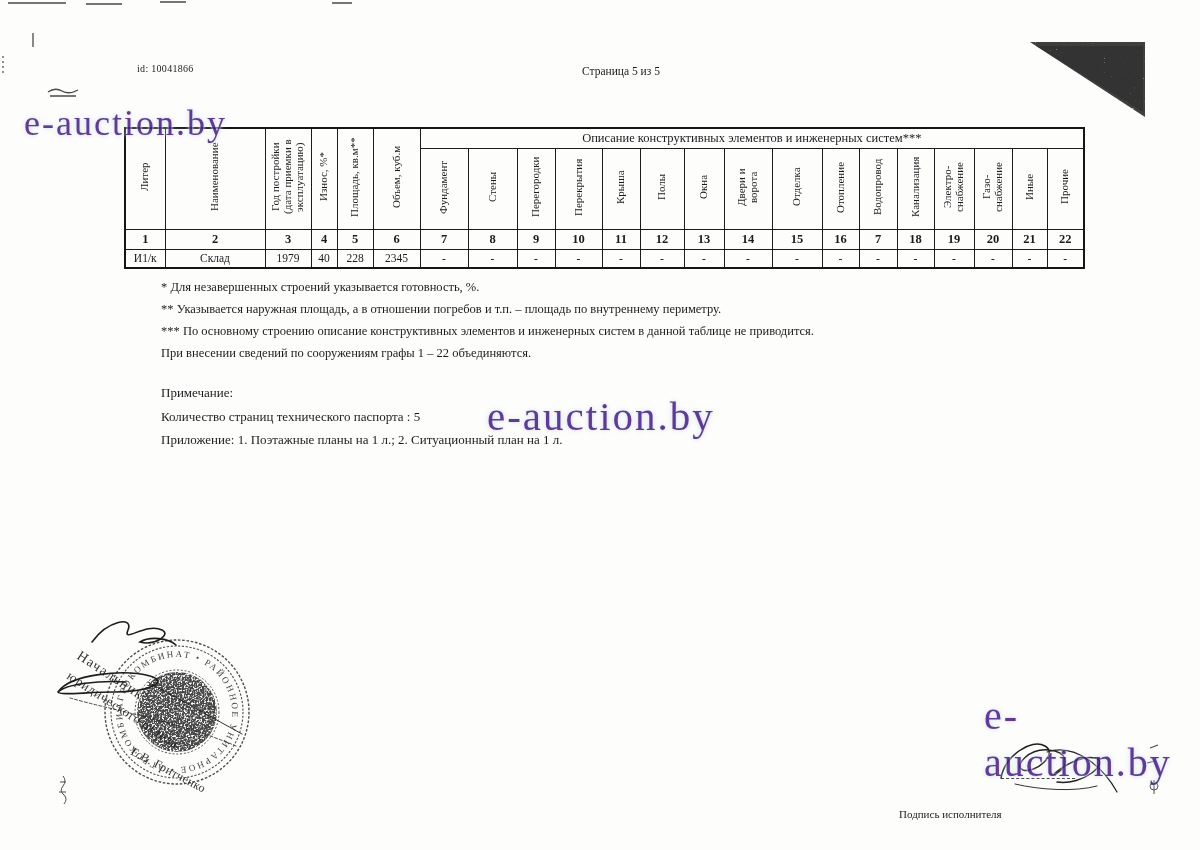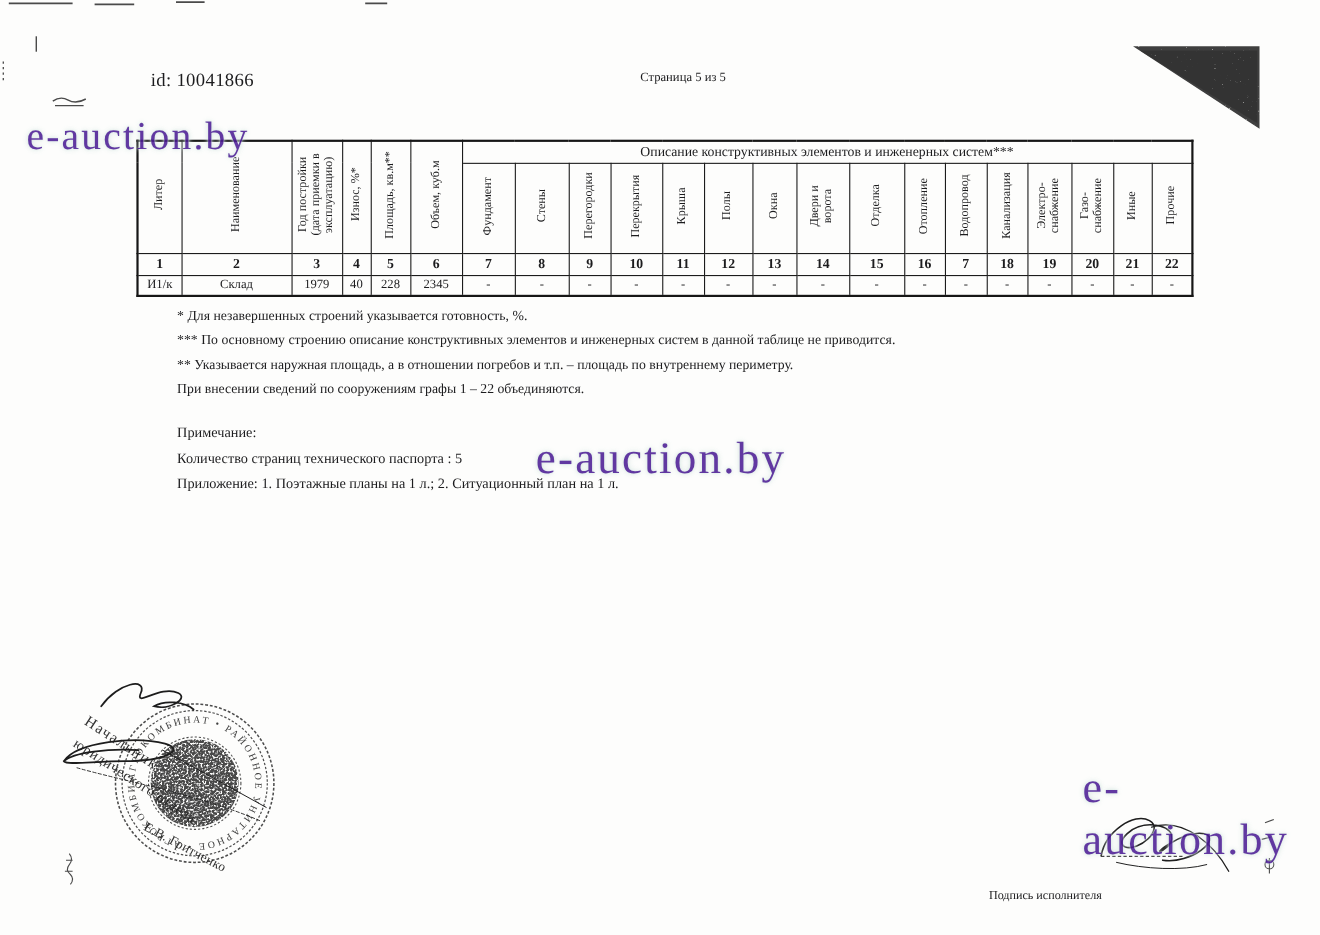--- a/index.html
+++ b/index.html
@@ -1,20 +1,20 @@
 <!DOCTYPE html>
 <html><head>
 <meta charset="utf-8">
 <style>
   html,body{margin:0;padding:0;}
   body{width:1200px;height:850px;background:#ffffff;font-family:"Liberation Serif",serif;color:#1c1c1e;overflow:hidden;}
   .page{position:relative;width:1200px;height:850px;background:#fdfdfc;}
 
   
-  .doc-id{position:absolute;left:137px;top:63px;font-size:17px;letter-spacing:.3px;}
+  .doc-id{position:absolute;left:137px;top:63px;font-size:10px;letter-spacing:.3px;}
   .page-indicator{position:absolute;left:582px;top:65px;font-size:11.5px;}
 
   
   .section-title{position:absolute;left:124px;top:101px;width:959px;text-align:center;font-size:14px;font-weight:600;letter-spacing:.2px;}
 
   
   .tbl-wrap{position:absolute;left:124px;top:127px;z-index:1;}
   table{border-collapse:collapse;table-layout:fixed;width:959px;border:2px solid #161616;}
   th,td{border:1.5px solid #1c1c1c;padding:0;font-weight:normal;text-align:center;vertical-align:middle;overflow:hidden;}
   tr.span-row{height:20px;}
@@ -172,22 +172,22 @@
         <td>-</td>
         <td>-</td>
         <td>-</td>
       </tr>
     </tbody>
       </table>
   </div>
 
   <div class="footnotes">
     <div>* Для незавершенных строений указывается готовность, %.</div>
+    <div>** Указывается наружная площадь, а в отношении погребов и т.п. – площадь по внутреннему периметру.</div>
     <div>*** По основному строению описание конструктивных элементов и инженерных систем в данной таблице не приводится.</div>
-    <div>** Указывается наружная площадь, а в отношении погребов и т.п. – площадь по внутреннему периметру.</div>
     <div>При внесении сведений по сооружениям  графы 1 – 22 объединяются.</div>
   </div>
 
   <div class="notes">
     <div>Примечание:</div>
     <div>Количество страниц технического паспорта : 5</div>
     <div>Приложение: 1. Поэтажные планы  на 1 л.; 2. Ситуационный план  на 1 л.</div>
   </div>
 
   <div class="wm wm1">e-auction.by</div>

